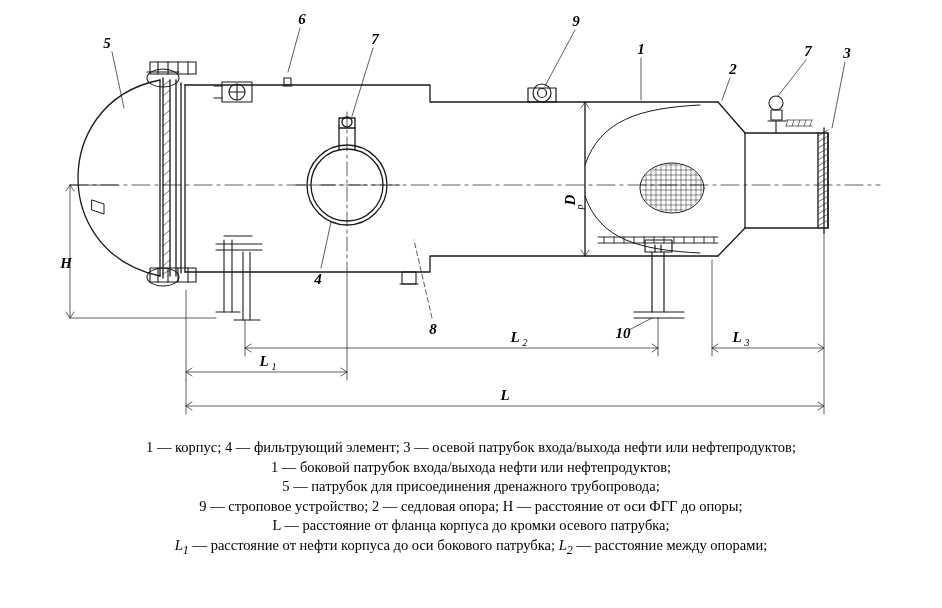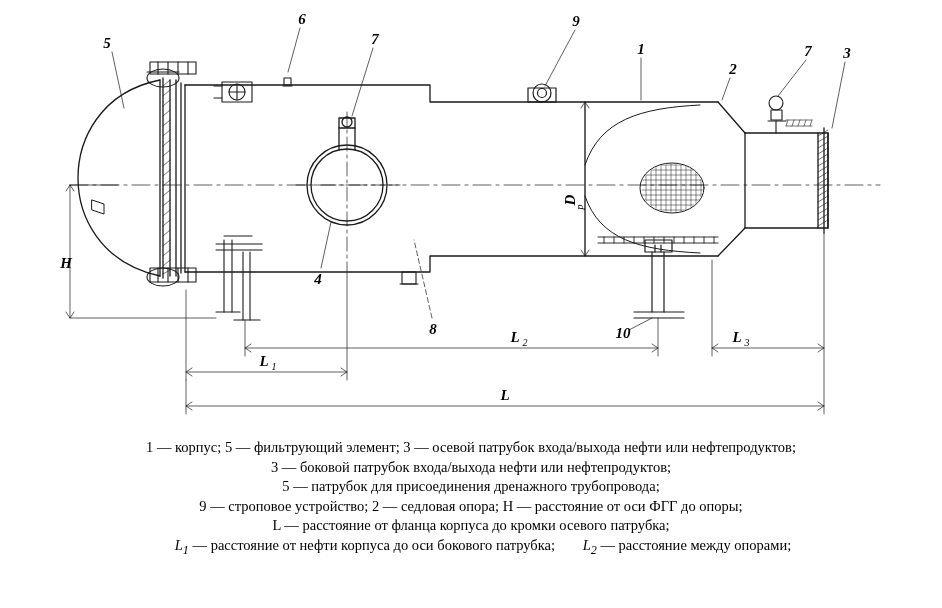--- a/index.html
+++ b/index.html
@@ -35,21 +35,20 @@
     font-family: "Liberation Serif", serif;
     font-size: 14.5px;
     line-height: 19.5px;
     color: #000;
   }
   #legend .line {
     white-space: nowrap;
   }
   #legend i {
     font-style: italic;
-    margin-left: 24px;
   }
   svg text {
     font-family: "Liberation Serif", serif;
     fill: #000;
   }
   .lbl-b {
     font-size: 15px;
     font-style: italic;
     font-weight: bold;
   }
@@ -401,22 +400,22 @@
       <text class="sub" x="525" y="346" text-anchor="middle">2</text>
     </g>
 
     <g>
       <text class="lbl-b" x="737" y="342" text-anchor="middle">L</text>
       <text class="sub" x="747" y="346" text-anchor="middle">3</text>
     </g>
   </svg>
 
   <div id="legend">
-    <div class="line">1 — корпус; 5 — фильтрующий элемент; 3 — осевой патрубок входа/выхода нефти или нефтепродуктов;</div>
-    <div class="line">3 — боковой патрубок входа/выхода нефти или нефтепродуктов;</div>
+    <div class="line">1 — корпус; 4 — фильтрующий элемент; 3 — осевой патрубок входа/выхода нефти или нефтепродуктов;</div>
+    <div class="line">1 — боковой патрубок входа/выхода нефти или нефтепродуктов;</div>
     <div class="line">5 — патрубок для присоединения дренажного трубопровода;</div>
     <div class="line">9 — стропoвое устройство; 2 — седловая опора; H — расстояние от оси ФГГ до опоры;</div>
     <div class="line">L — расстояние от фланца корпуса до кромки осевого патрубка;</div>
     <div class="line">
       <i>L<sub>1</sub></i><span> — расстояние от нефти корпуса до оси бокового патрубка; </span><i>L<sub>2</sub></i><span> — расстояние между опорами;</span>
     </div>
   </div>
 
 </div>
 

